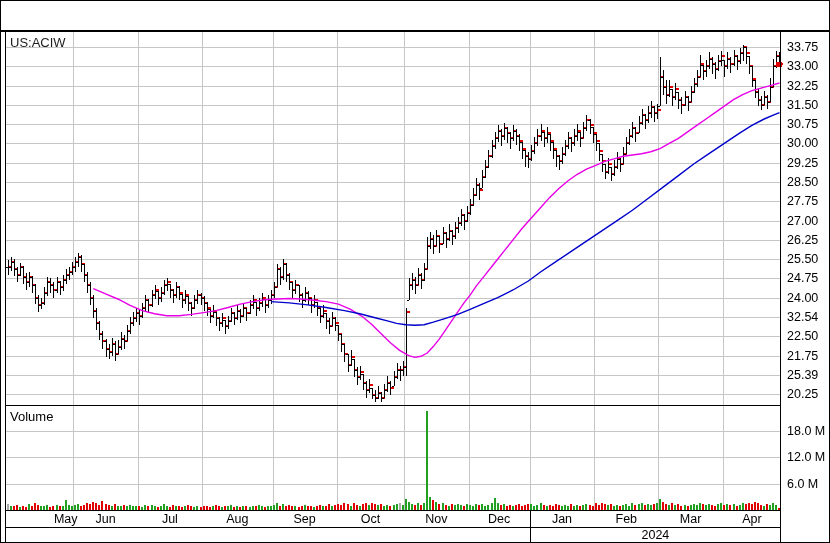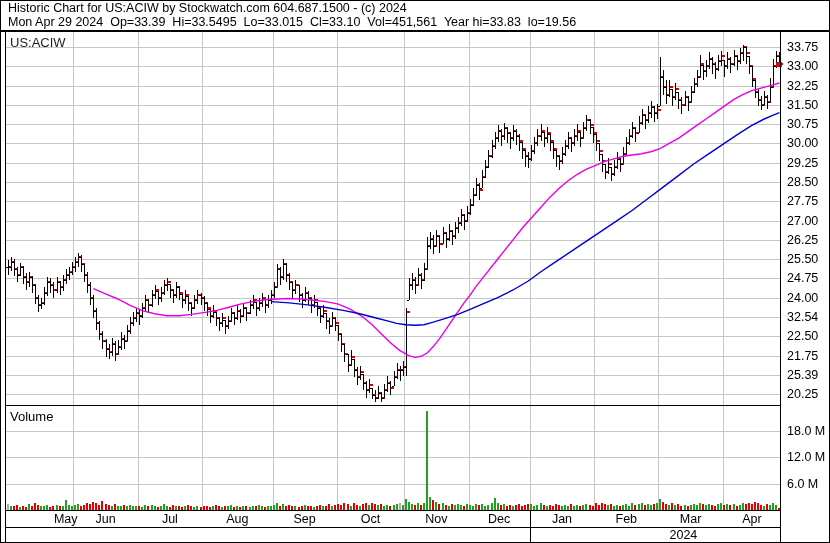--- a/index.html
+++ b/index.html
@@ -25,22 +25,20 @@
   #volume-label{position:absolute;left:9px;top:408px;font-size:13px;color:#000;}
   .tick-label{position:absolute;font-size:12.5px;color:#000;white-space:pre;}
   .month-label{position:absolute;top:511px;font-size:12.5px;color:#000;transform:translateX(-50%);}
   .year-label{position:absolute;top:527px;font-size:12.5px;color:#000;transform:translateX(-50%);}
   #chart-svg{position:absolute;left:0;top:0;}
 </style>
 </head>
 <body>
 
 <div id="screen">
-  <div class="hdr" id="hdr1">Historic Chart for US:ACIW by Stockwatch.com 604.687.1500 - (c) 2024</div>
-  <div class="hdr" id="hdr2">Mon Apr 29 2024  Op=33.39  Hi=33.5495  Lo=33.015  Cl=33.10  Vol=451,561  Year hi=33.83  lo=19.56</div>
   <div id="hdr-rule"></div>
 
   <svg id="chart-svg" width="828" height="541">
     <g id="g-grid">
         <line x1="5" x2="780" y1="46.5" y2="46.5" stroke="#c6c6c6" stroke-width="1" shape-rendering="crispEdges"></line>
         <line x1="5" x2="780" y1="65.5" y2="65.5" stroke="#c6c6c6" stroke-width="1" shape-rendering="crispEdges"></line>
         <line x1="5" x2="780" y1="85.5" y2="85.5" stroke="#c6c6c6" stroke-width="1" shape-rendering="crispEdges"></line>
         <line x1="5" x2="780" y1="104.5" y2="104.5" stroke="#c6c6c6" stroke-width="1" shape-rendering="crispEdges"></line>
         <line x1="5" x2="780" y1="123.5" y2="123.5" stroke="#c6c6c6" stroke-width="1" shape-rendering="crispEdges"></line>
         <line x1="5" x2="780" y1="142.5" y2="142.5" stroke="#c6c6c6" stroke-width="1" shape-rendering="crispEdges"></line>
@@ -1155,15 +1153,15 @@
       <div class="month-label" style="left: 369.526px;">Oct</div>
       <div class="month-label" style="left: 435.385px;">Nov</div>
       <div class="month-label" style="left: 498.182px;">Dec</div>
       <div class="month-label" style="left: 560.978px;">Jan</div>
       <div class="month-label" style="left: 625.306px;">Feb</div>
       <div class="month-label" style="left: 689.634px;">Mar</div>
       <div class="month-label" style="left: 750.899px;">Apr</div>
     </div>
   <div id="year-row">
       <div class="year-label" style="left: 266.907px; margin-top: 30px;">2023</div>
-      <div class="year-label" style="left: 654.407px; margin-left: 28px;">2024</div>
+      <div class="year-label" style="left: 654.407px;">2024</div>
     </div>
 </div>
 
 </body></html>

